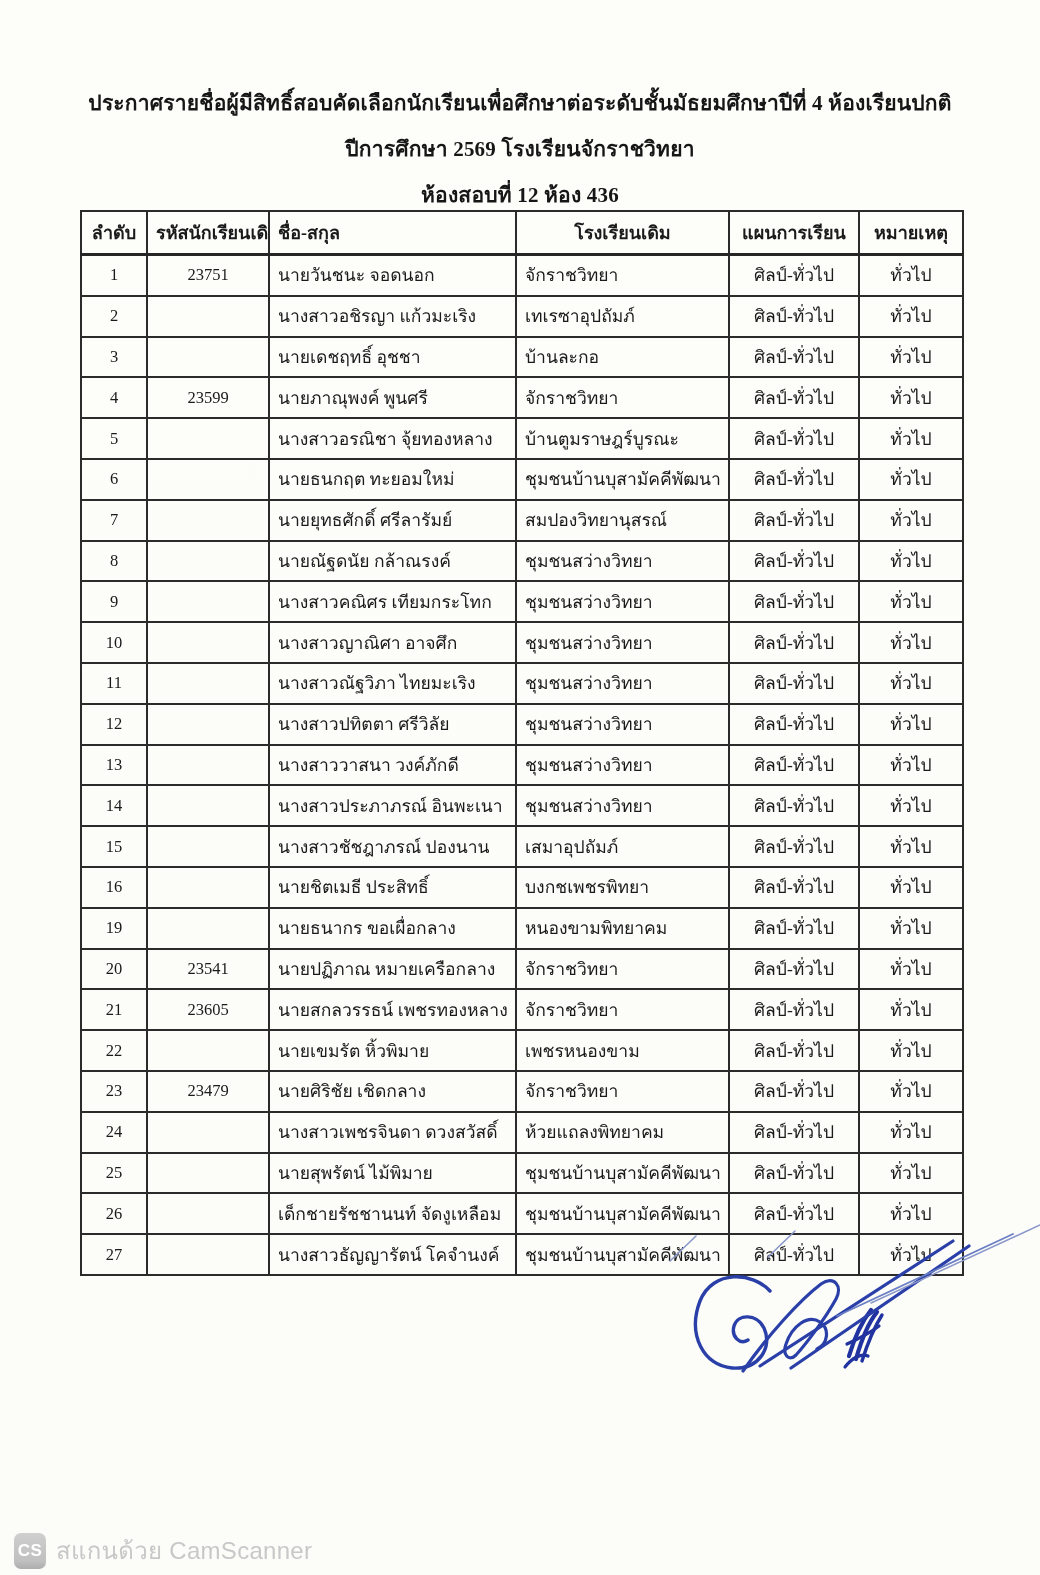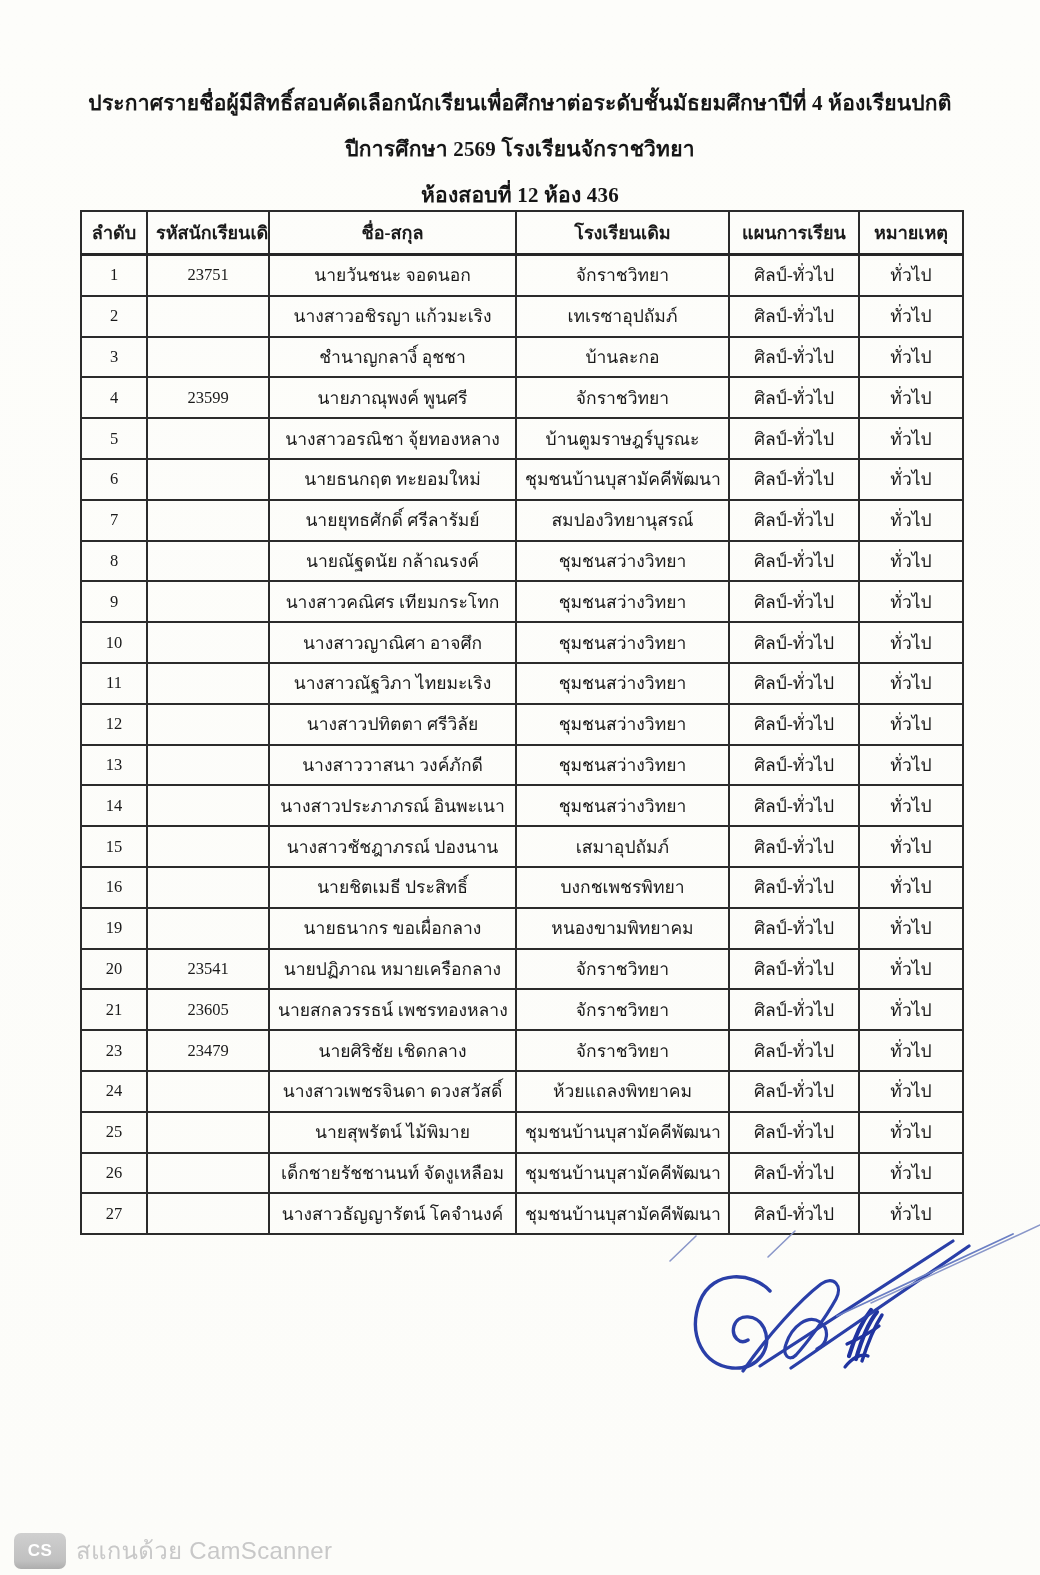--- a/index.html
+++ b/index.html
@@ -40,33 +40,33 @@
     height:41px;font-weight:bold;font-size:18px;
     border-bottom:3px solid #262626;
   }
   .doc-table td{height:38.8px;}
   .doc-table .w0{width:66px;}
   .doc-table .w1{width:122px;}
   .doc-table .w2{width:247px;}
   .doc-table .w3{width:213px;}
   .doc-table .w4{width:130px;}
   .doc-table .w5{width:104px;}
-  .doc-table th.al,.doc-table td.c2,.doc-table td.c3{text-align:center;}
+  .doc-table th.al,.doc-table td.c2,.doc-table td.c3{text-align:left;}
   .doc-table th,.doc-table td.c0,.doc-table td.c1,.doc-table td.c4,.doc-table td.c5{text-align:center;}
   .doc-table td.c0,.doc-table td.c1{font-size:16.5px;}
   .signature{
     position:absolute;left:650px;top:1215px;width:390px;height:175px;
     pointer-events:none;
   }
   .footer{
     position:absolute;left:14px;top:1531px;
     display:flex;align-items:center;gap:10px;
   }
   .cs-logo{
-    width:52px;height:36px;border-radius:7px;
+    width:32px;height:36px;border-radius:7px;
     background:linear-gradient(180deg,#cfcfcf 0%,#c0c0c0 78%,#adadad 100%);
     color:#ffffff;font-family:"Liberation Sans","DejaVu Sans",sans-serif;
     font-weight:bold;font-size:17px;
     display:flex;align-items:center;justify-content:center;
     letter-spacing:.5px;
   }
   .cs-text{
     font-family:"Liberation Sans","DejaVu Sans",sans-serif;
     color:#c8c8c8;font-size:24px;letter-spacing:.3px;
   }
@@ -114,21 +114,21 @@
           <td class="c0">2</td>
           <td class="c1"></td>
           <td class="c2">นางสาวอชิรญา แก้วมะเริง</td>
           <td class="c3">เทเรซาอุปถัมภ์</td>
           <td class="c4">ศิลป์-ทั่วไป</td>
           <td class="c5">ทั่วไป</td>
         </tr>
         <tr>
           <td class="c0">3</td>
           <td class="c1"></td>
-          <td class="c2">ชำนาญกลางิ์ อุชชา</td>
+          <td class="c2">นายเดชฤทธิ์ อุชชา</td>
           <td class="c3">บ้านละกอ</td>
           <td class="c4">ศิลป์-ทั่วไป</td>
           <td class="c5">ทั่วไป</td>
         </tr>
         <tr>
           <td class="c0">4</td>
           <td class="c1">23599</td>
           <td class="c2">นายภาณุพงค์ พูนศรี</td>
           <td class="c3">จักราชวิทยา</td>
           <td class="c4">ศิลป์-ทั่วไป</td>
@@ -244,20 +244,28 @@
           <td class="c2">นายปฏิภาณ หมายเครือกลาง</td>
           <td class="c3">จักราชวิทยา</td>
           <td class="c4">ศิลป์-ทั่วไป</td>
           <td class="c5">ทั่วไป</td>
         </tr>
         <tr>
           <td class="c0">21</td>
           <td class="c1">23605</td>
           <td class="c2">นายสกลวรรธน์ เพชรทองหลาง</td>
           <td class="c3">จักราชวิทยา</td>
+          <td class="c4">ศิลป์-ทั่วไป</td>
+          <td class="c5">ทั่วไป</td>
+        </tr>
+        <tr>
+          <td class="c0">22</td>
+          <td class="c1"></td>
+          <td class="c2">นายเขมรัต หิ้วพิมาย</td>
+          <td class="c3">เพชรหนองขาม</td>
           <td class="c4">ศิลป์-ทั่วไป</td>
           <td class="c5">ทั่วไป</td>
         </tr>
         <tr>
           <td class="c0">23</td>
           <td class="c1">23479</td>
           <td class="c2">นายศิริชัย เชิดกลาง</td>
           <td class="c3">จักราชวิทยา</td>
           <td class="c4">ศิลป์-ทั่วไป</td>
           <td class="c5">ทั่วไป</td>

